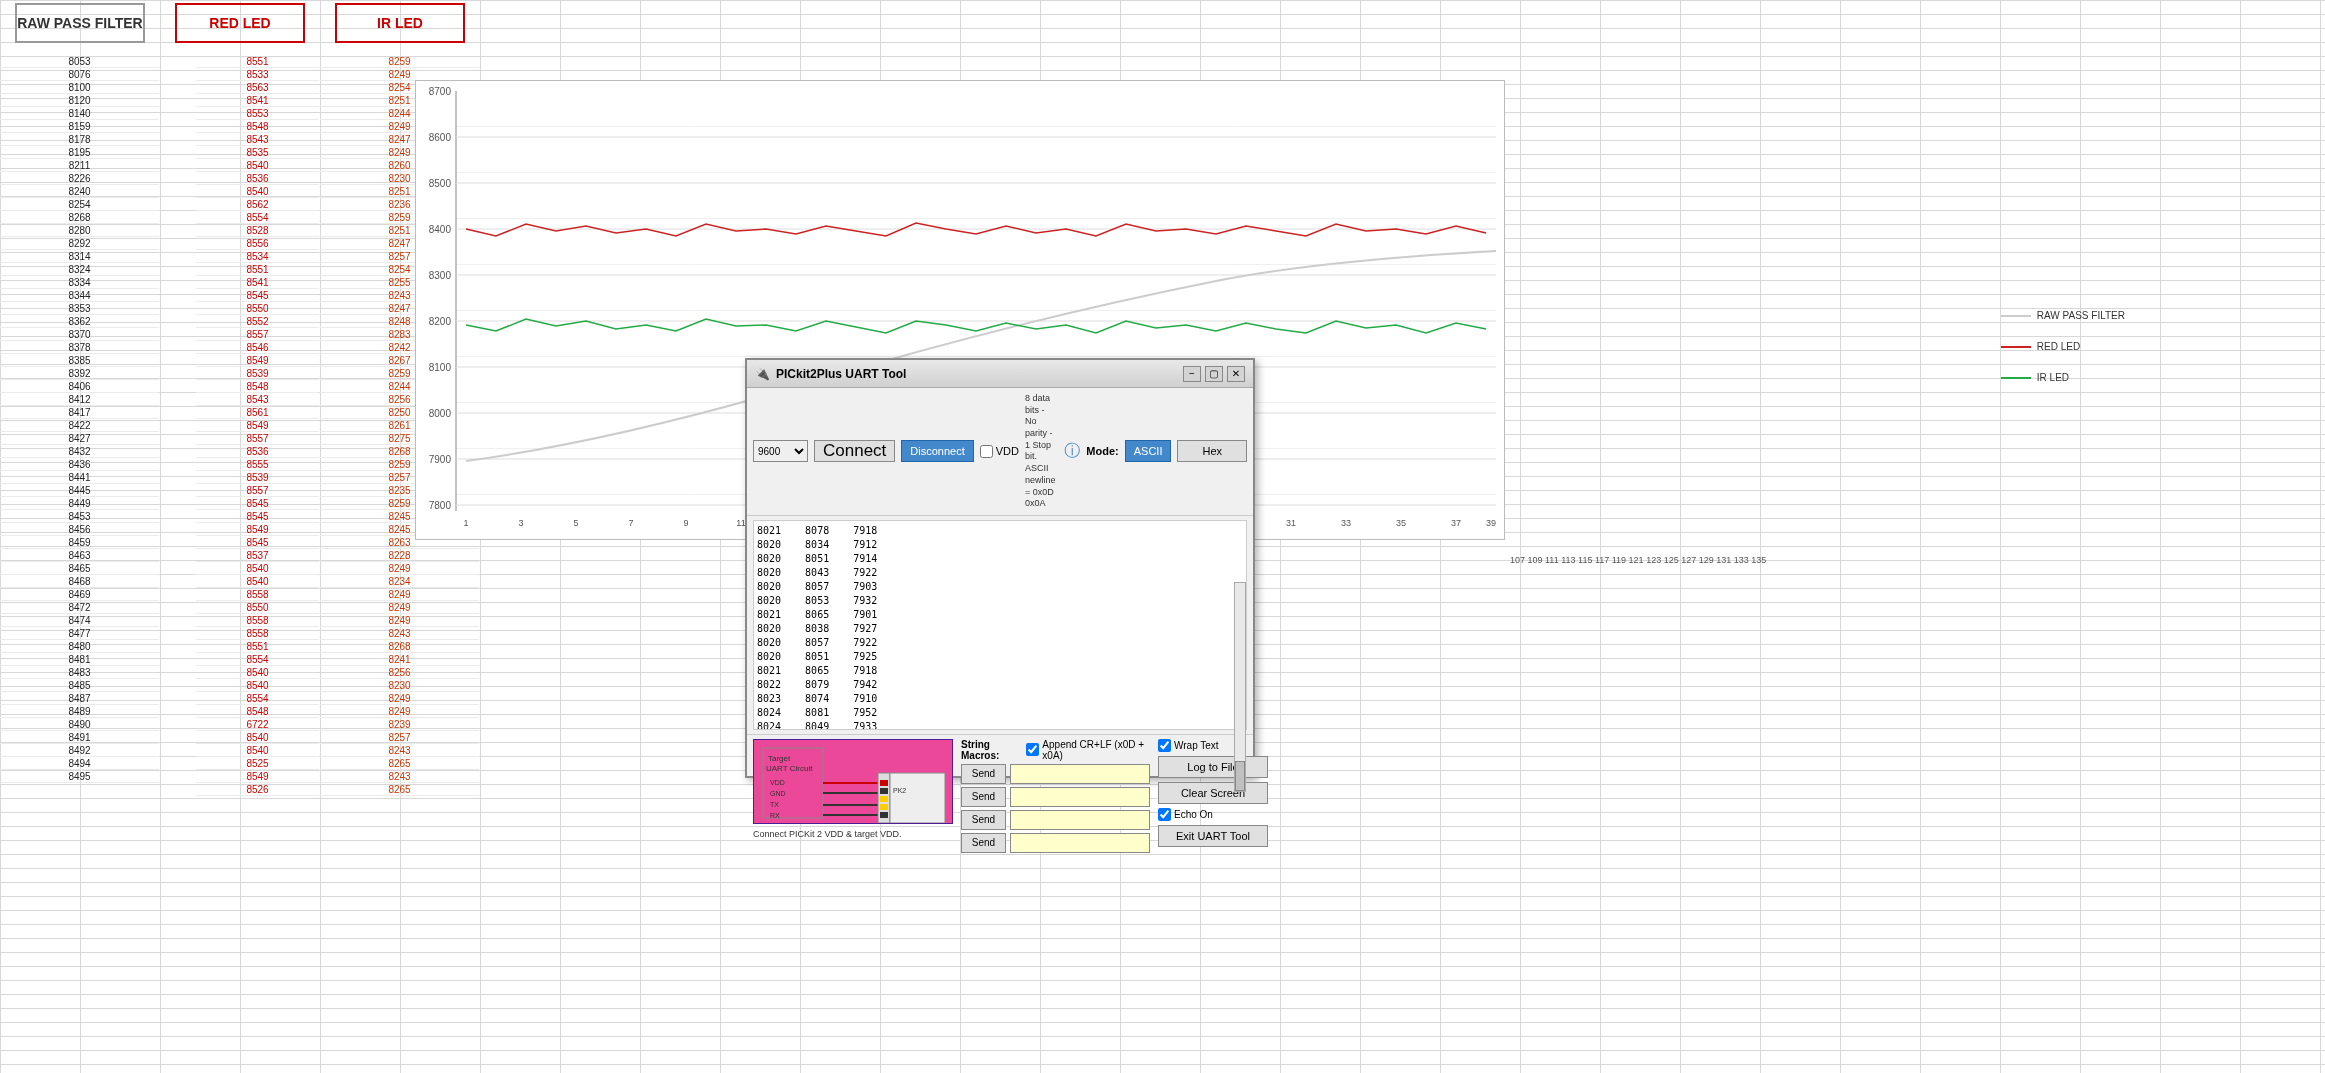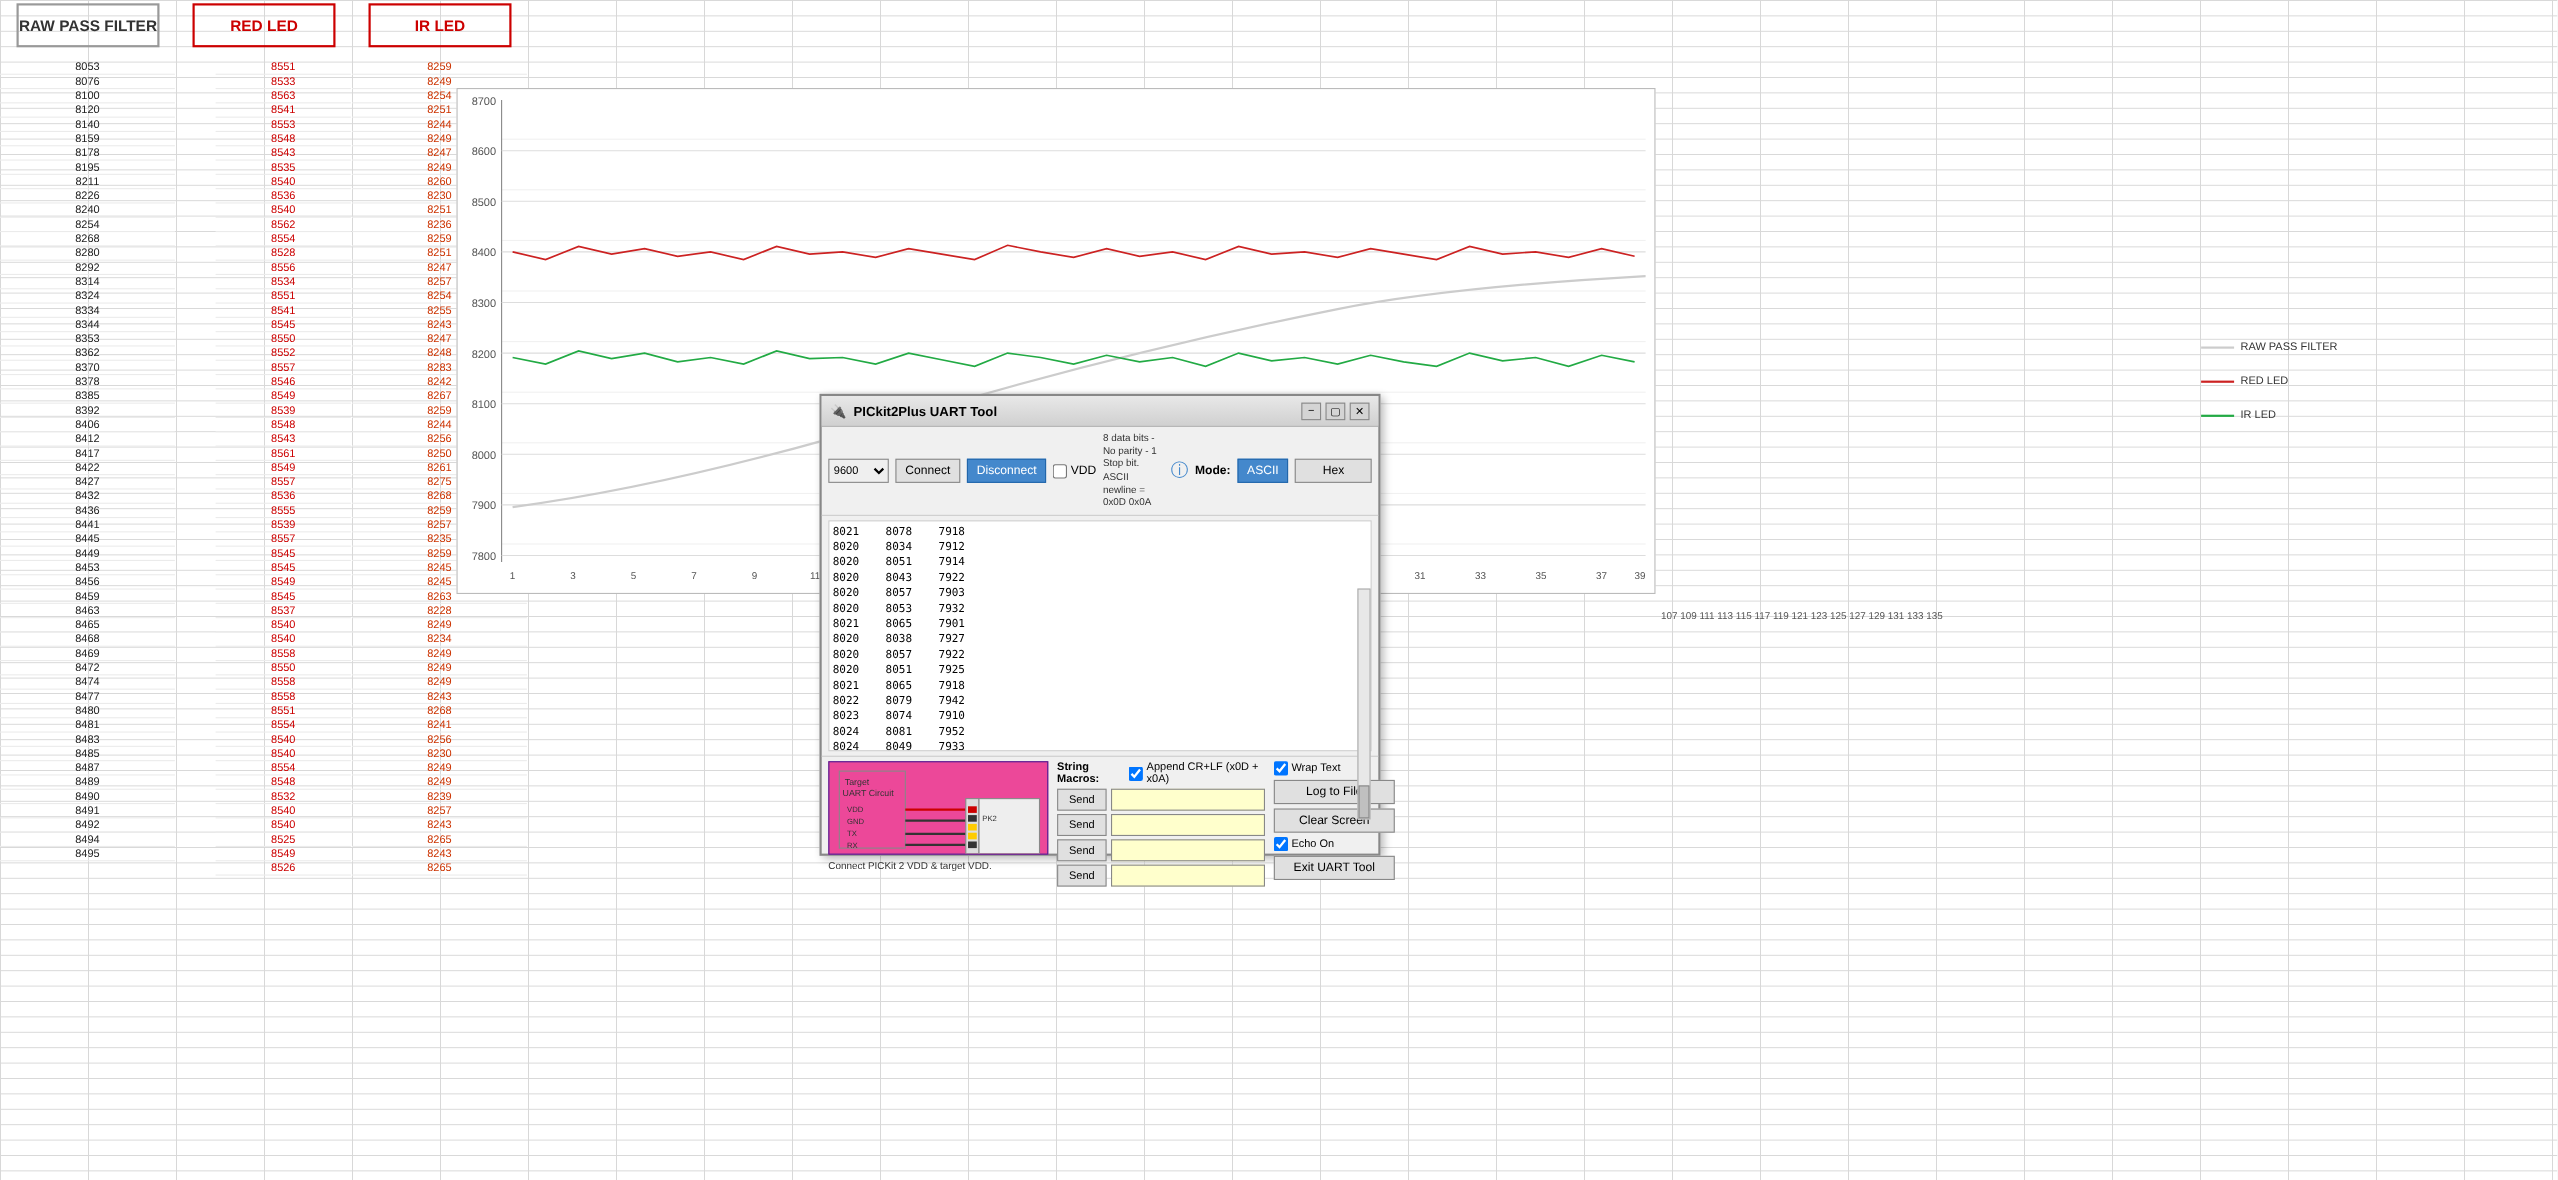--- a/index.html
+++ b/index.html
@@ -74,21 +74,21 @@
       height: 22px;
       font-size: 10px;
       border: 1px solid #888;
     }
 
     .connect-btn {
       height: 22px;
       padding: 0 8px;
       background: #e0e0e0;
       border: 1px solid #888;
-      font-size: 11px;
+      font-size: 17px;
       cursor: pointer;
     }
 
     .disconnect-btn {
       height: 22px;
       padding: 0 8px;
       background: #4488cc;
       color: white;
       border: 1px solid #2266aa;
       font-size: 11px;
@@ -399,21 +399,21 @@
       <div class="drow rr">8558</div>
       <div class="drow rr">8550</div>
       <div class="drow rr">8558</div>
       <div class="drow rr">8558</div>
       <div class="drow rr">8551</div>
       <div class="drow rr">8554</div>
       <div class="drow rr">8540</div>
       <div class="drow rr">8540</div>
       <div class="drow rr">8554</div>
       <div class="drow rr">8548</div>
-      <div class="drow rr">8532</div>
+      <div class="drow rr">6722</div>
       <div class="drow rr">8540</div>
       <div class="drow rr">8540</div>
       <div class="drow rr">8525</div>
       <div class="drow rr">8549</div>
       <div class="drow rr">8526</div>
     </div>
 </div>
 
 <div class="col3">
   <div class="col-hdr ir">IR LED</div>

